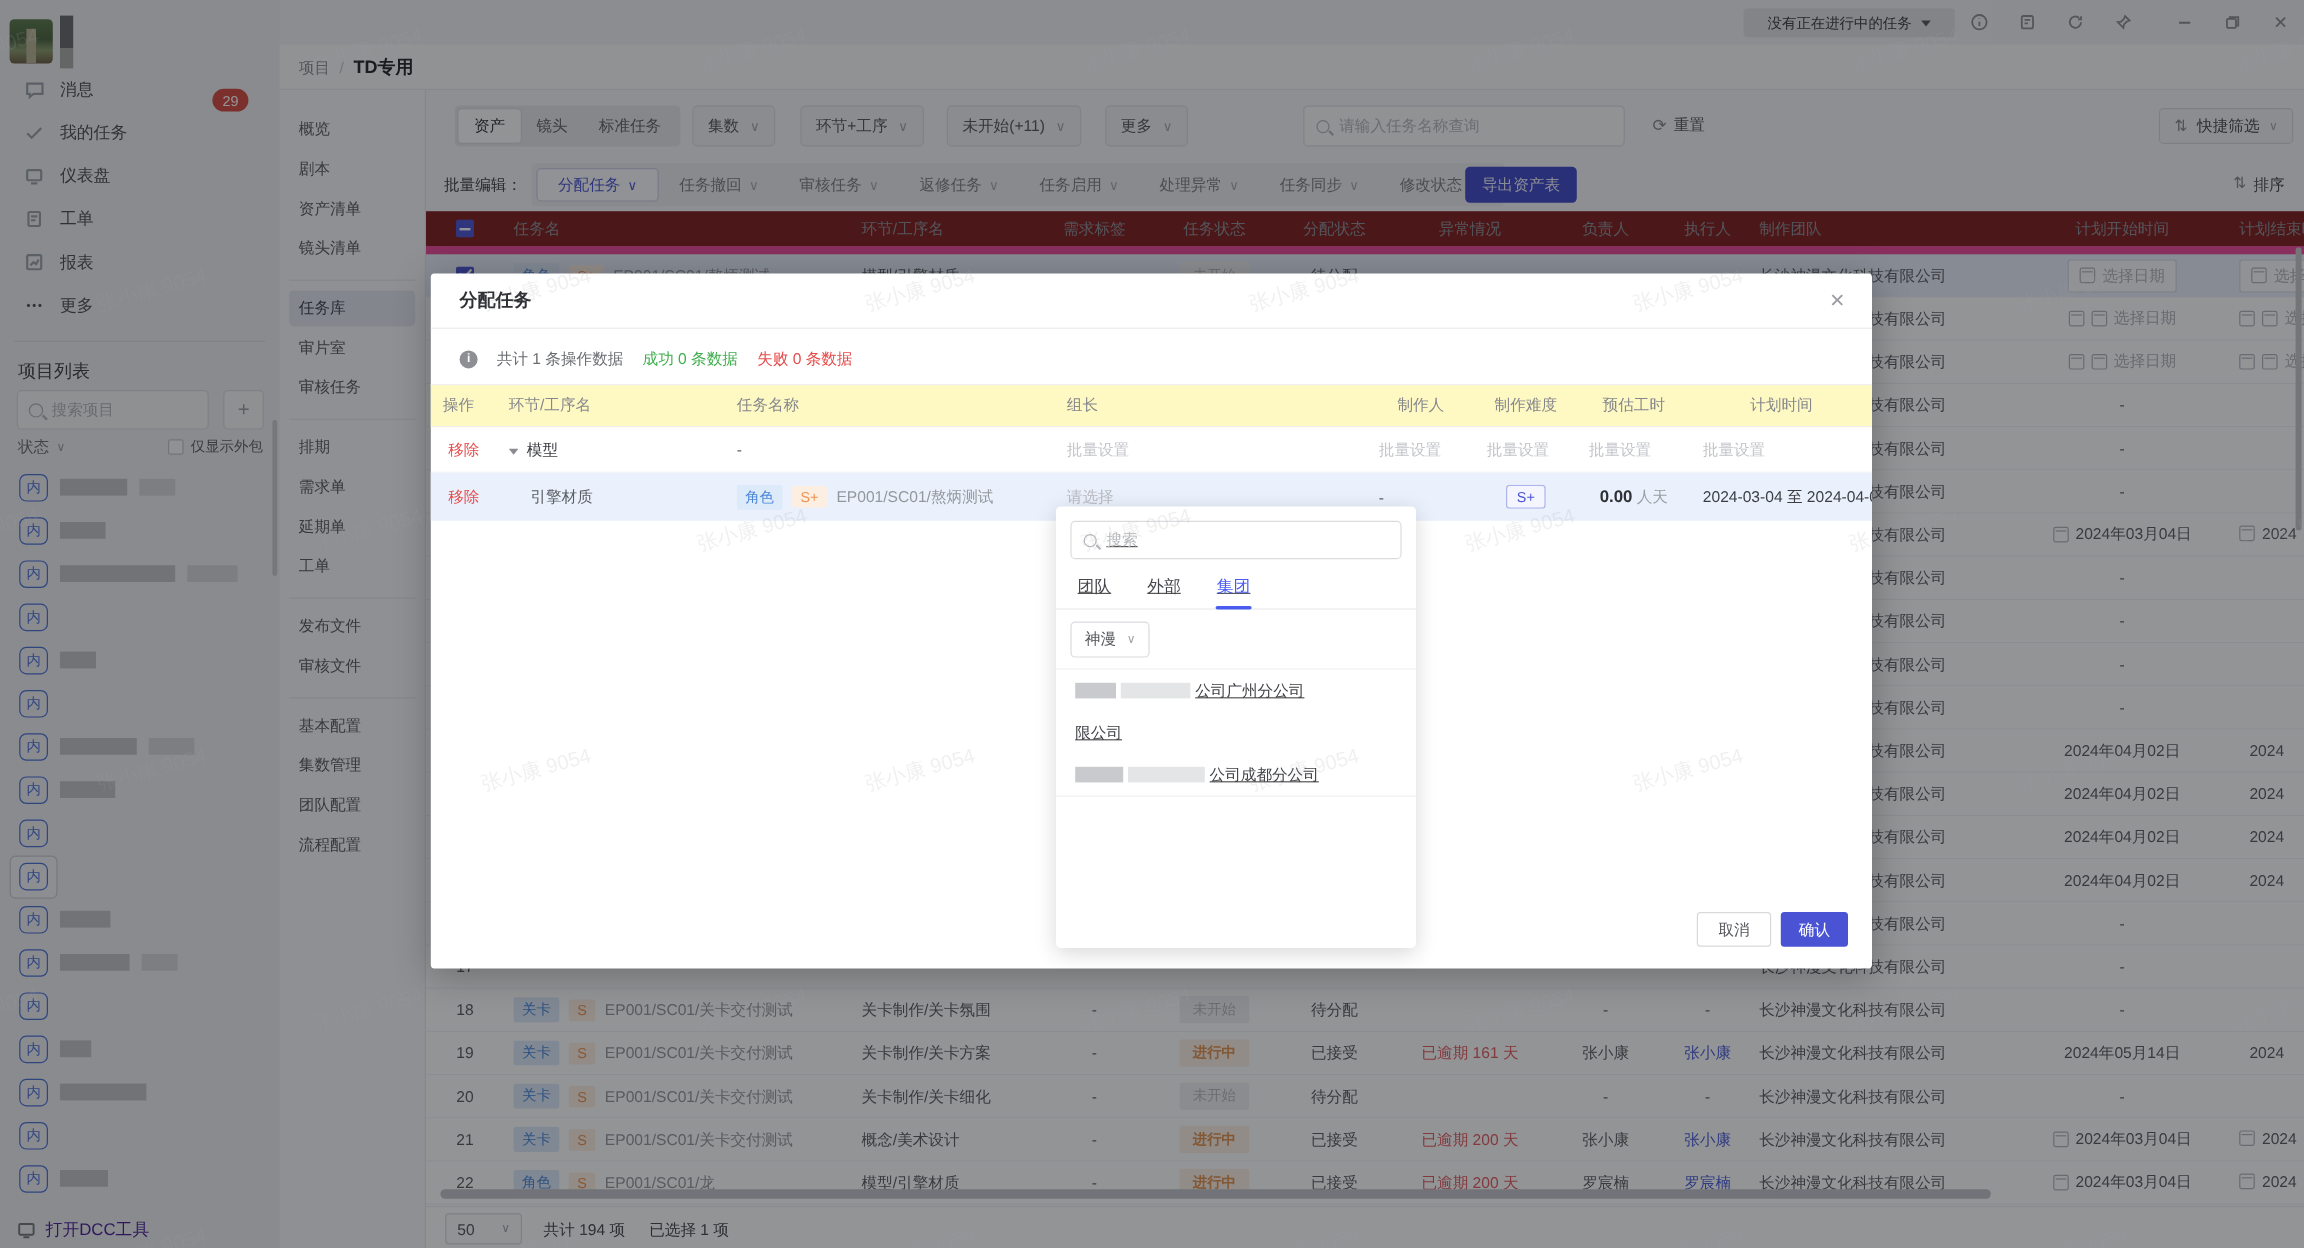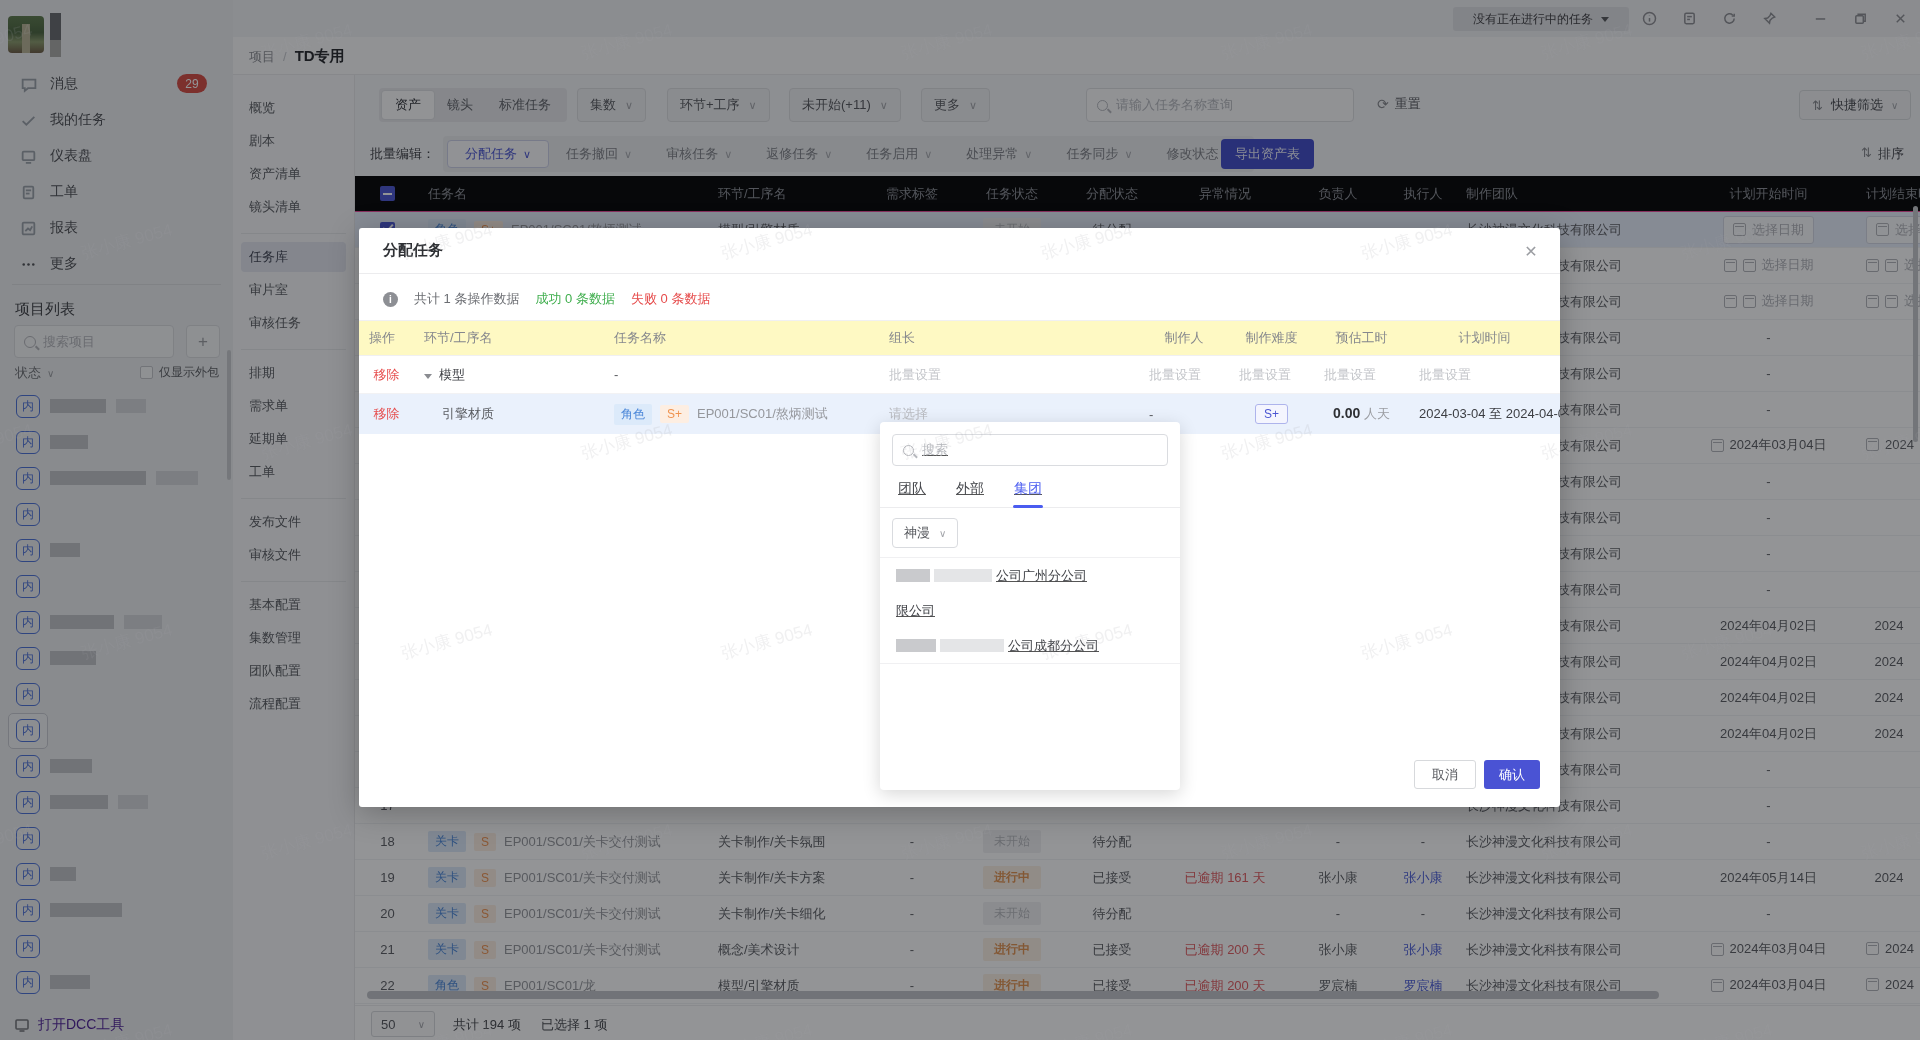--- a/index.html
+++ b/index.html
@@ -17,21 +17,21 @@
   .win-ic svg { width:15px; height:15px; stroke:#8c8d92; fill:none; stroke-width:1.6; }
 
   
   .sidebar { position:absolute; left:0; top:0; width:233px; height:1040px; background:#edeff1; }
   .avatar { position:absolute; left:8px; top:16px; width:36px; height:37px; border-radius:4px; overflow:hidden;
     background:linear-gradient(180deg,#5d7a4a 0%,#49633c 45%,#8a9a6a 70%,#6b5a43 100%); }
   .avatar:before { content:""; position:absolute; left:14px; top:8px; width:8px; height:29px; background:#b9b294; }
   .redact-a { position:absolute; left:50px; top:13px; width:11px; height:27px; background:#66686c; }
   .redact-b { position:absolute; left:50px; top:40px; width:11px; height:17px; background:#a9aaa6; }
   .side-menu { position:absolute; left:0; top:66px; width:233px; }
-  .side-item { position:relative; height:36px; display:flex; align-items:center; padding-left:20px; gap:13px; color:#4c4e52; font-size:14px; cursor:pointer; }
+  .side-item { position:relative; height:36px; display:flex; align-items:flex-start; padding-left:20px; gap:13px; color:#4c4e52; font-size:14px; cursor:pointer; }
   .side-item svg { width:17px; height:17px; stroke:#9aa0a8; fill:none; stroke-width:1.7; }
   .badge { position:absolute; right:26px; top:8px; min-width:30px; height:19px; background:#d54941; color:#fff; font-size:12px;
     border-radius:10px; display:flex; align-items:center; justify-content:center; padding:0 7px; }
   .side-div { position:absolute; left:12px; width:209px; border-top:1px solid #dcdee0; }
   .plist-title { position:absolute; left:15px; top:300px; font-size:15px; color:#3c3e42; }
   .p-search { position:absolute; left:14px; top:325px; width:160px; height:33px; background:#f6f7f8; border:1px solid #dadcdf; border-radius:4px;
     display:flex; align-items:center; padding:0 9px; gap:7px; color:#b4b6ba; }
   .p-search .mag { width:12px; height:12px; border:1.6px solid #b4b6ba; border-radius:50%; position:relative; flex:none; }
   .p-search .mag:after { content:""; position:absolute; left:10px; top:10px; width:5px; height:1.6px; background:#b4b6ba; transform:rotate(45deg); }
   .p-add { position:absolute; left:186px; top:325px; width:34px; height:33px; border:1px solid #dadcdf; border-radius:4px; background:#f6f7f8;
@@ -88,21 +88,21 @@
   .batch-item .v { font-size:11px; color:#a8aaaf; }
   .batch-item.on { background:#fbfbfd; border:1px solid #ccd0e8; border-radius:4px; color:#4a55d2; }
   .batch-item.on .v { color:#4a55d2; }
   .export-btn { position:absolute; left:866px; top:3px; height:30px; background:#3f49c8; color:#eceefc; border-radius:4px;
     display:flex; align-items:center; padding:0 14px; cursor:pointer; }
   .sortbtn { position:absolute; left:1506px; top:9px; display:flex; gap:6px; color:#45474c; cursor:pointer; }
 
   
   .tablewrap { position:absolute; left:0; top:101px; width:1565px; height:829px; background:#fff; }
   .trow { display:grid; grid-template-columns:65px 290px 152px 100px 100px 100px 126px 100px 70px 221px 179px 62px; align-items:center; }
-  .thead { height:36px; border-bottom:1px solid #ec4899; color:#8a8d94; background:#000000; }
+  .thead { height:36px; border-bottom:7px solid #ec4899; color:#8a8d94; background:#7f1d1d; }
   .tbody-row { height:36px; border-bottom:1px solid #f1f2f4; background:#fff; color:#5a5c61; }
   .tbody-row.sel { background:#e8eefb; }
   .tc { padding:0 8px; white-space:nowrap; overflow:hidden; }
   .tc.c { text-align:center; }
   .tc.first { display:flex; justify-content:center; }
   .namecell { display:flex; align-items:center; gap:8px; }
   .tag { display:inline-flex; align-items:center; padding:2px 7px; border-radius:2px; font-size:12px; flex:none; }
   .tag.blue { background:#dceafa; color:#4a86d8; }
   .tag.orange { background:#fdeee2; color:#ef9350; }
   .tname { color:#95979c; overflow:hidden; text-overflow:ellipsis; white-space:nowrap; }

